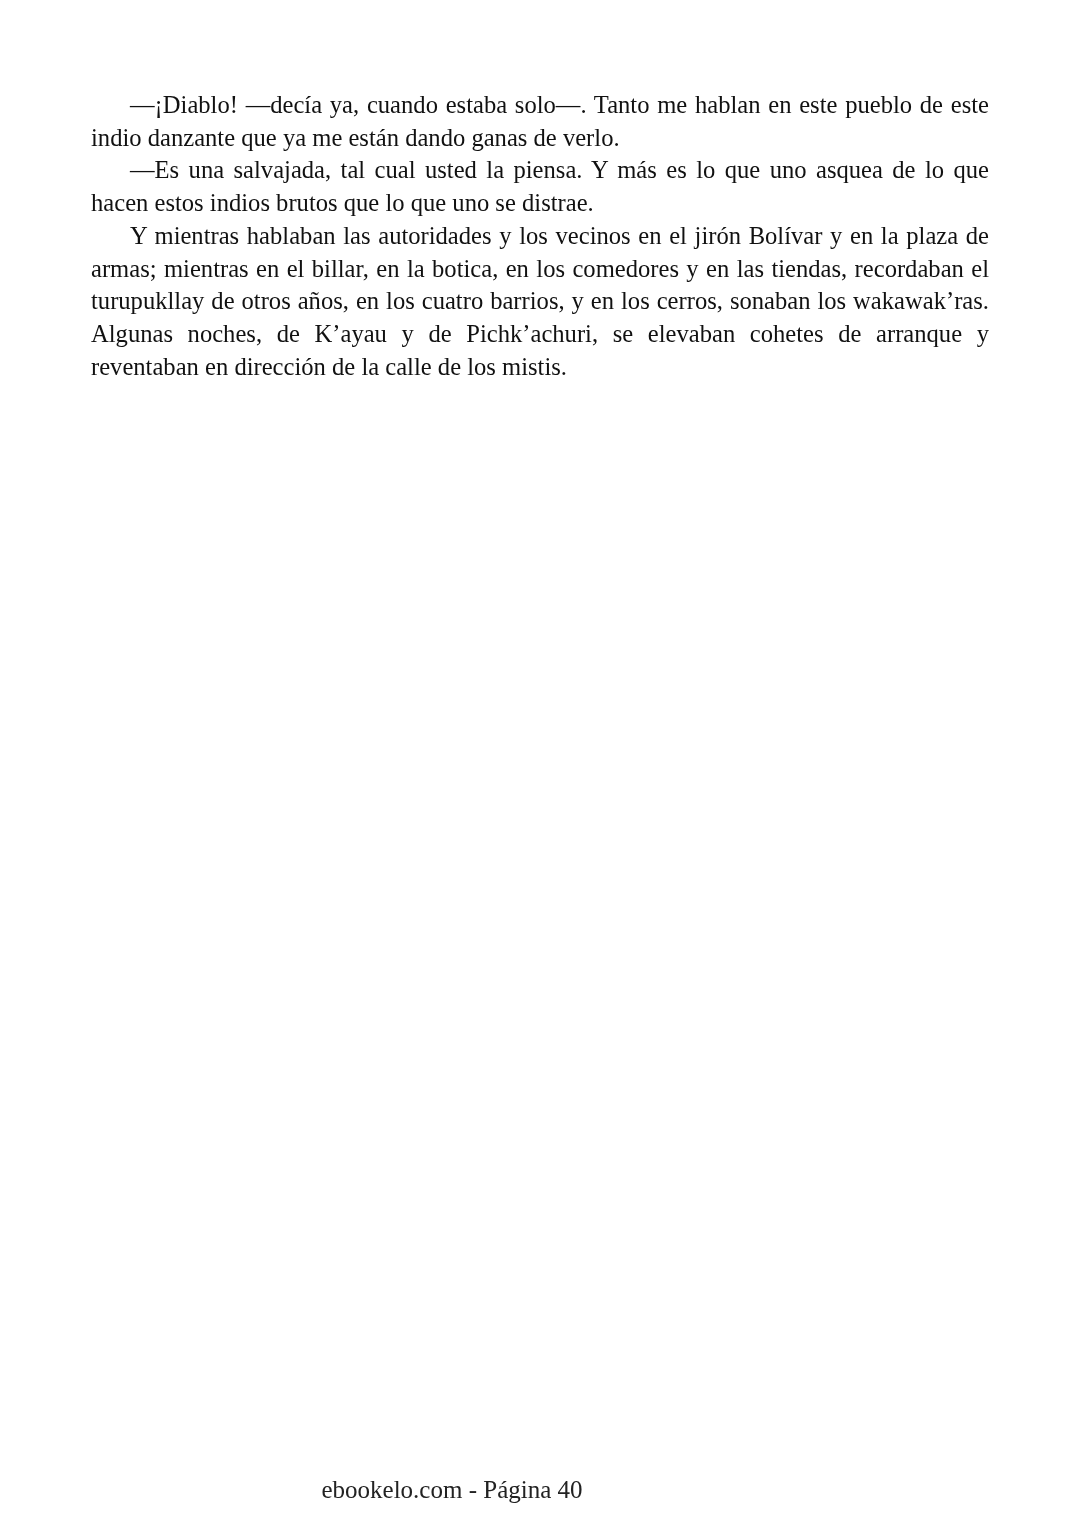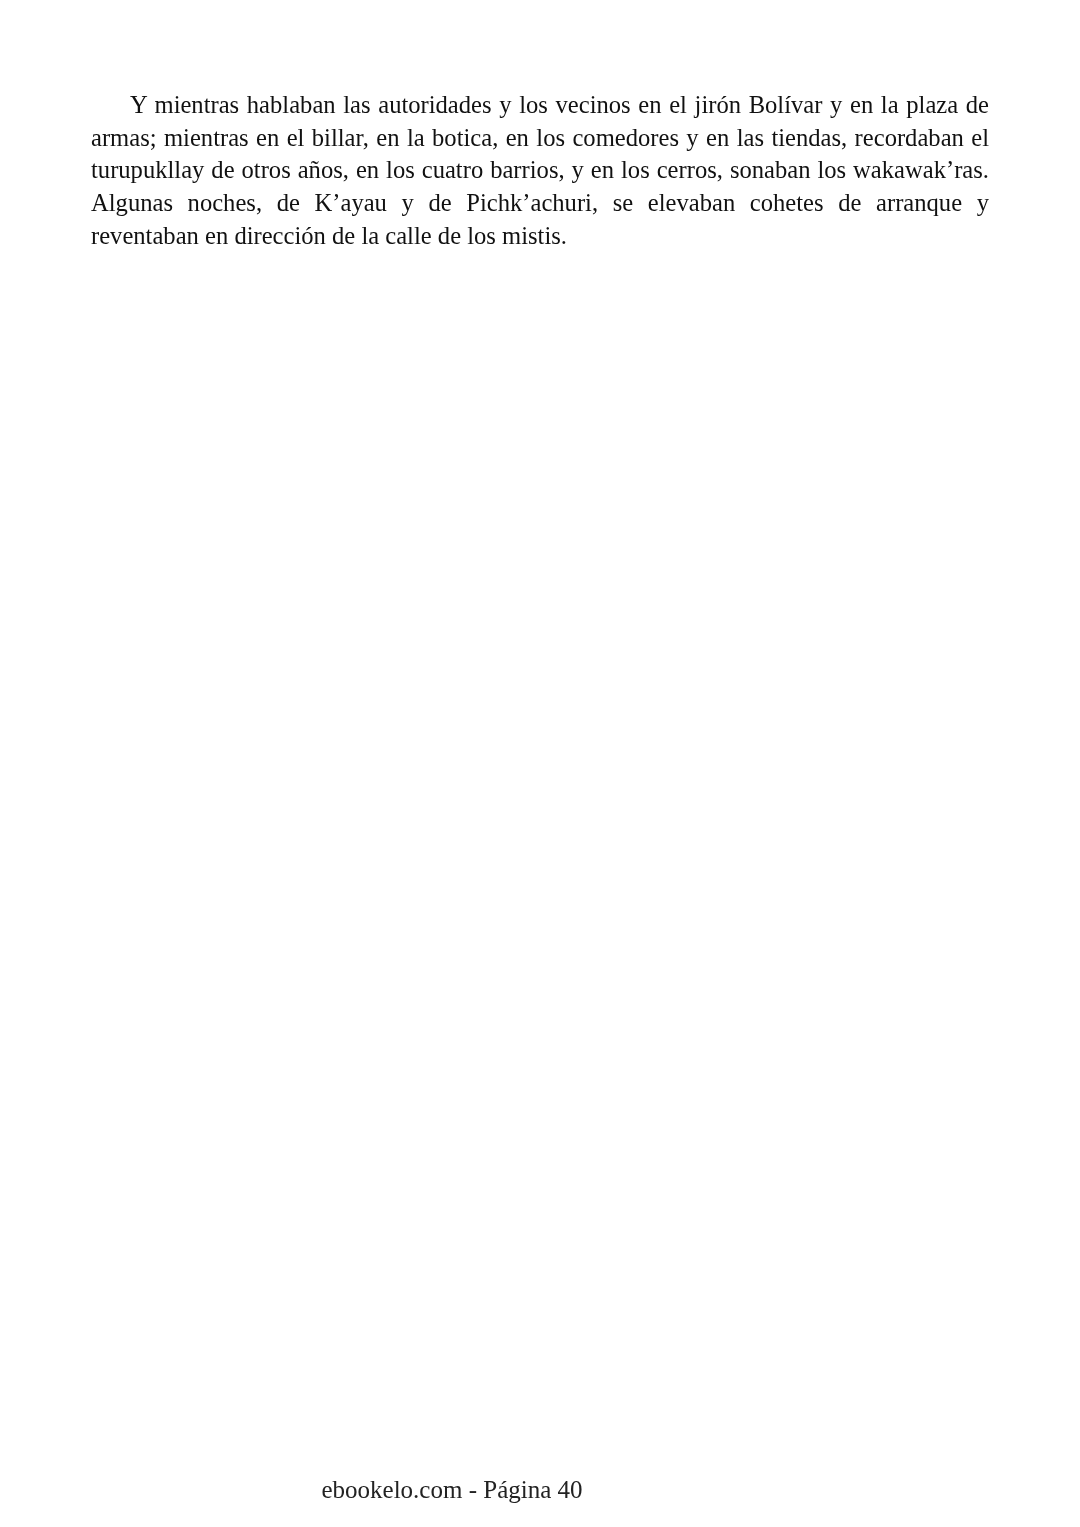--- a/index.html
+++ b/index.html
@@ -37,16 +37,18 @@
       text-align: center;
       font-size: 25px;
       line-height: 32px;
       color: #222222;
     }
   </style>
 </head>
 <body>
 
 <main class="page-body">
+  <p>—¡Diablo! —decía ya, cuando estaba solo—. Tanto me hablan en este pueblo de este indio danzante que ya me están dando ganas de verlo.</p>
+  <p>—Es una salvajada, tal cual usted la piensa. Y más es lo que uno asquea de lo que hacen estos indios brutos que lo que uno se distrae.</p>
   <p>Y mientras hablaban las autoridades y los vecinos en el jirón Bolívar y en la plaza de armas; mientras en el billar, en la botica, en los comedores y en las tiendas, recordaban el turupukllay de otros años, en los cuatro barrios, y en los cerros, sonaban los wakawak’ras. Algunas noches, de K’ayau y de Pichk’achuri, se elevaban cohetes de arranque y reventaban en dirección de la calle de los mistis.</p>
 </main>
 
 <footer class="footer">ebookelo.com - Página 40</footer>
 
 </body></html>

